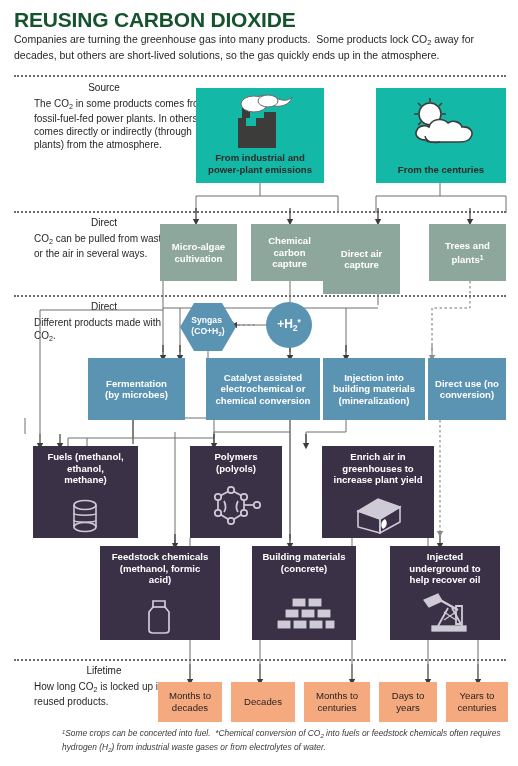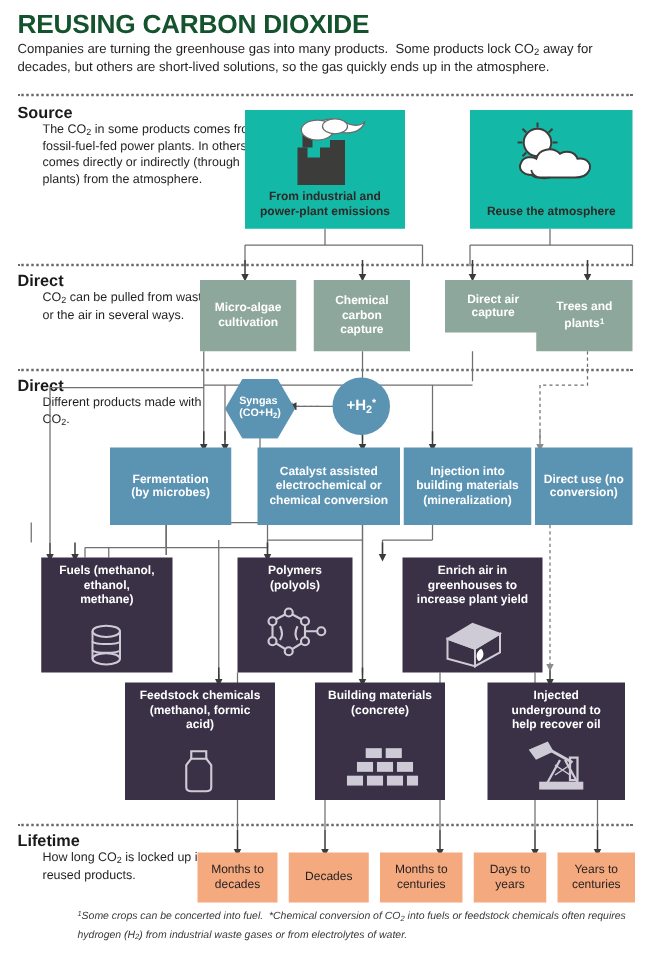--- a/index.html
+++ b/index.html
@@ -21,21 +21,21 @@
     font-size:10.5px;line-height:13.5px;color:#231f20;
   }
 
   
   .rule{
     left:14px;width:492px;height:0;
     border-top:2px dotted #6b6b6b;
   }
 
   
-  .sec-h{font-size:13px;font-weight:bold;color:#1a1a1a;}
+  .sec-h{font-size:10px;font-weight:normal;color:#1a1a1a;text-align:center;}
   .sec-p{font-size:10px;line-height:12.6px;color:#231f20;margin-left:20px;}
 
   
   .node{
     display:flex;align-items:center;justify-content:center;
     text-align:center;font-weight:bold;color:#ffffff;
     padding:3px 4px;line-height:11.5px;
   }
   .node.src{background:#14b8a6;color:#2d2a28;font-size:9.6px;
             align-items:flex-end;padding-bottom:7px;line-height:12px;}
@@ -243,41 +243,41 @@
   </div>
   <svg class="abs icon" style="left:224px;top:94px" width="72" height="56" viewBox="0 0 72 56">
     <path d="M14,54 L14,24 L22,24 L22,32 L32,32 L32,24 L40,24 L40,18 L52,18 L52,54 Z" fill="#3c3c3b"></path>
     <path d="M18,24 L18,12 L26,12 L26,24 Z" fill="#3c3c3b"></path>
     <path d="M28,6 C34,0 46,0 52,4 C60,8 66,6 68,3 C66,12 54,14 46,11 C38,8 32,9 28,14 Z" fill="#ffffff" stroke="#6b6b6b" stroke-width="1"></path>
     <ellipse cx="30" cy="10" rx="13" ry="8" fill="#ffffff" stroke="#6b6b6b" stroke-width="1"></ellipse>
     <ellipse cx="44" cy="7" rx="10" ry="6" fill="#ffffff" stroke="#6b6b6b" stroke-width="1"></ellipse>
   </svg>
 
   <div class="abs node src" style="left:376px;top:88px;width:130px;height:95px">
-    <span>Reuse the atmosphere</span>
+    <span>From the centuries</span>
   </div>
   <svg class="abs icon" style="left:406px;top:96px" width="74" height="54" viewBox="0 0 74 54">
     <g stroke="#3c3c3b" stroke-width="1.6" fill="#ffffff">
       <circle cx="24" cy="18" r="11"></circle>
       <path d="M24,2 L24,6 M12,7 L15,10 M36,7 L33,10 M8,18 L12,18 M40,18 L36,18
                M12,29 L15,26 M36,29 L33,26 M24,34 L24,30"></path>
     </g>
     <path d="M20,44 C12,44 8,39 11,34 C13,29 20,29 23,31 C25,23 36,21 42,27
              C46,24 54,25 56,31 C64,30 68,36 65,41 C63,45 58,46 54,46 L24,46
              C22,46 20,45 20,44 Z" fill="#ffffff" stroke="#3c3c3b" stroke-width="1.6"></path>
     <path d="M34,46 C26,48 20,45 19,40" fill="none" stroke="#3c3c3b" stroke-width="1.4"></path>
   </svg>
 
   <div class="abs node cap" style="left:160px;top:224px;width:77px;height:57px">
     <span>Micro-algae cultivation</span>
   </div>
   <div class="abs node cap" style="left:251px;top:224px;width:77px;height:57px">
     <span>Chemical carbon capture</span>
   </div>
-  <div class="abs node cap" style="left:356px;top:224px;width:77px;height:42px">
+  <div class="abs node cap" style="left:323px;top:224px;width:77px;height:70px">
     <span>Direct air capture</span>
   </div>
   <div class="abs node cap" style="left:429px;top:224px;width:77px;height:57px">
     <span>Trees and<br>plants<sup>1</sup></span>
   </div>
 
   <div class="abs hexwrap" style="left:180px;top:303px;width:56px;height:48px">
     <div class="hex">
       <span>Syngas<br>(CO+H<sub>2</sub>)</span>
     </div>

